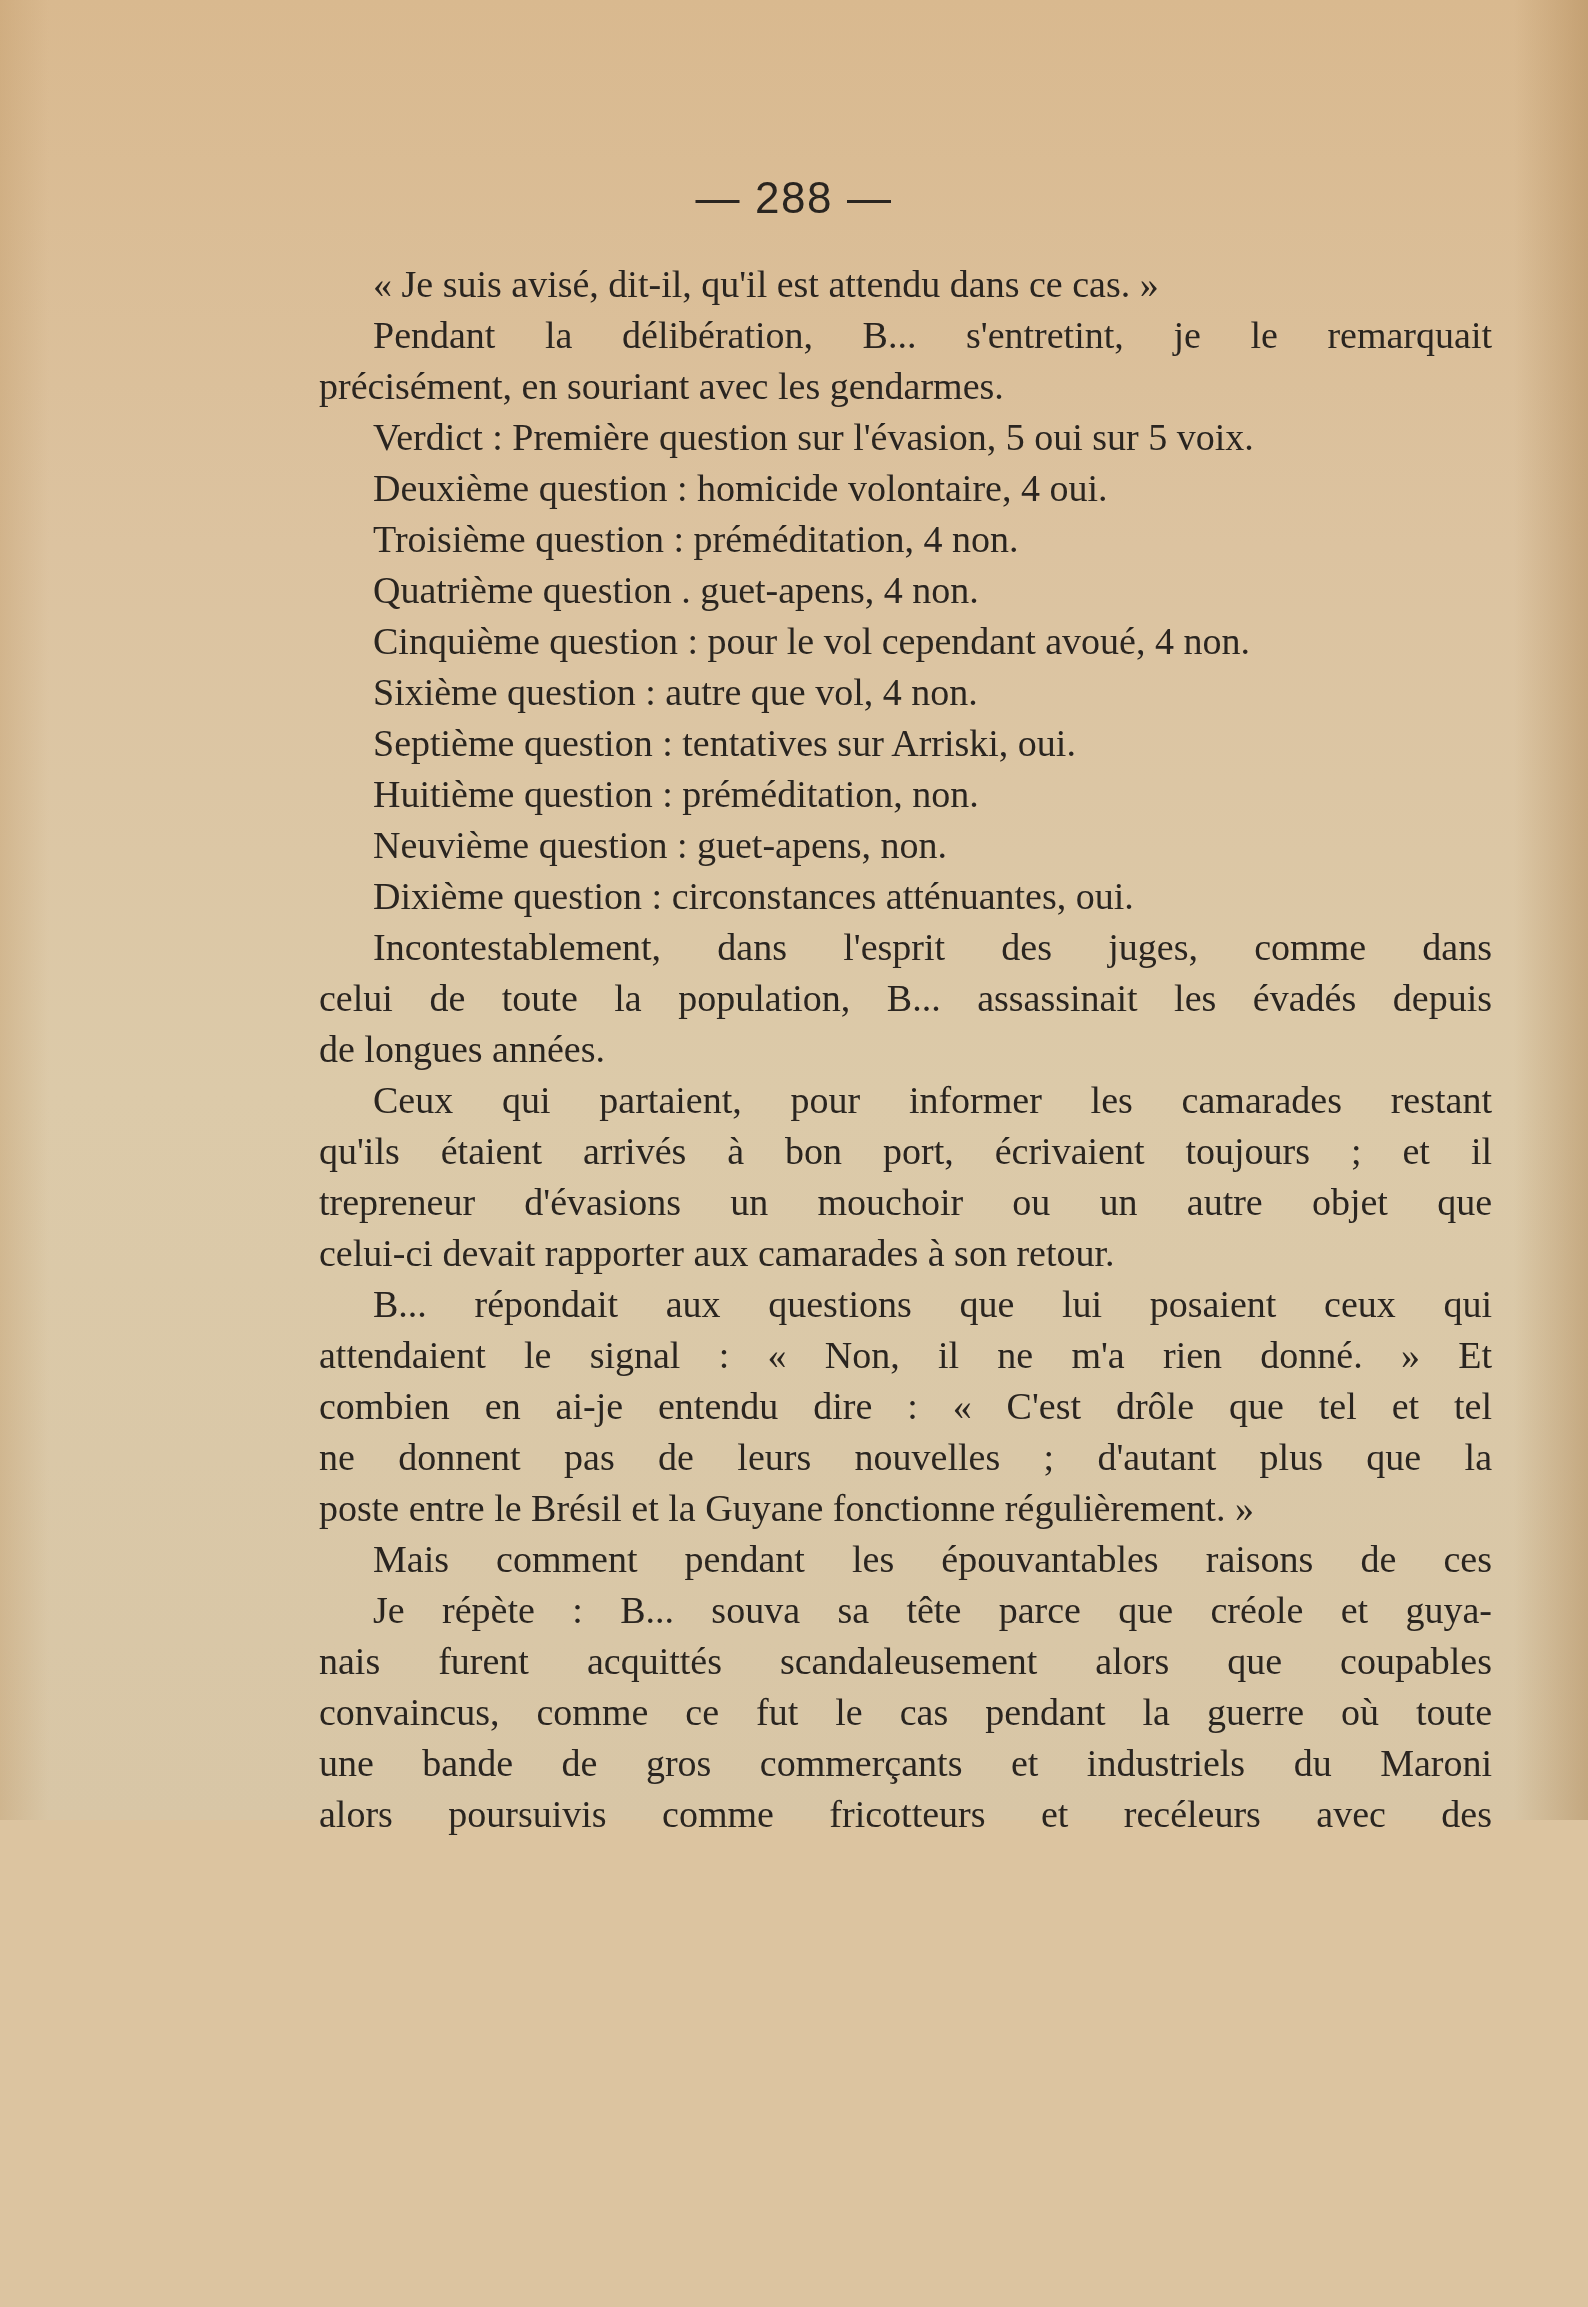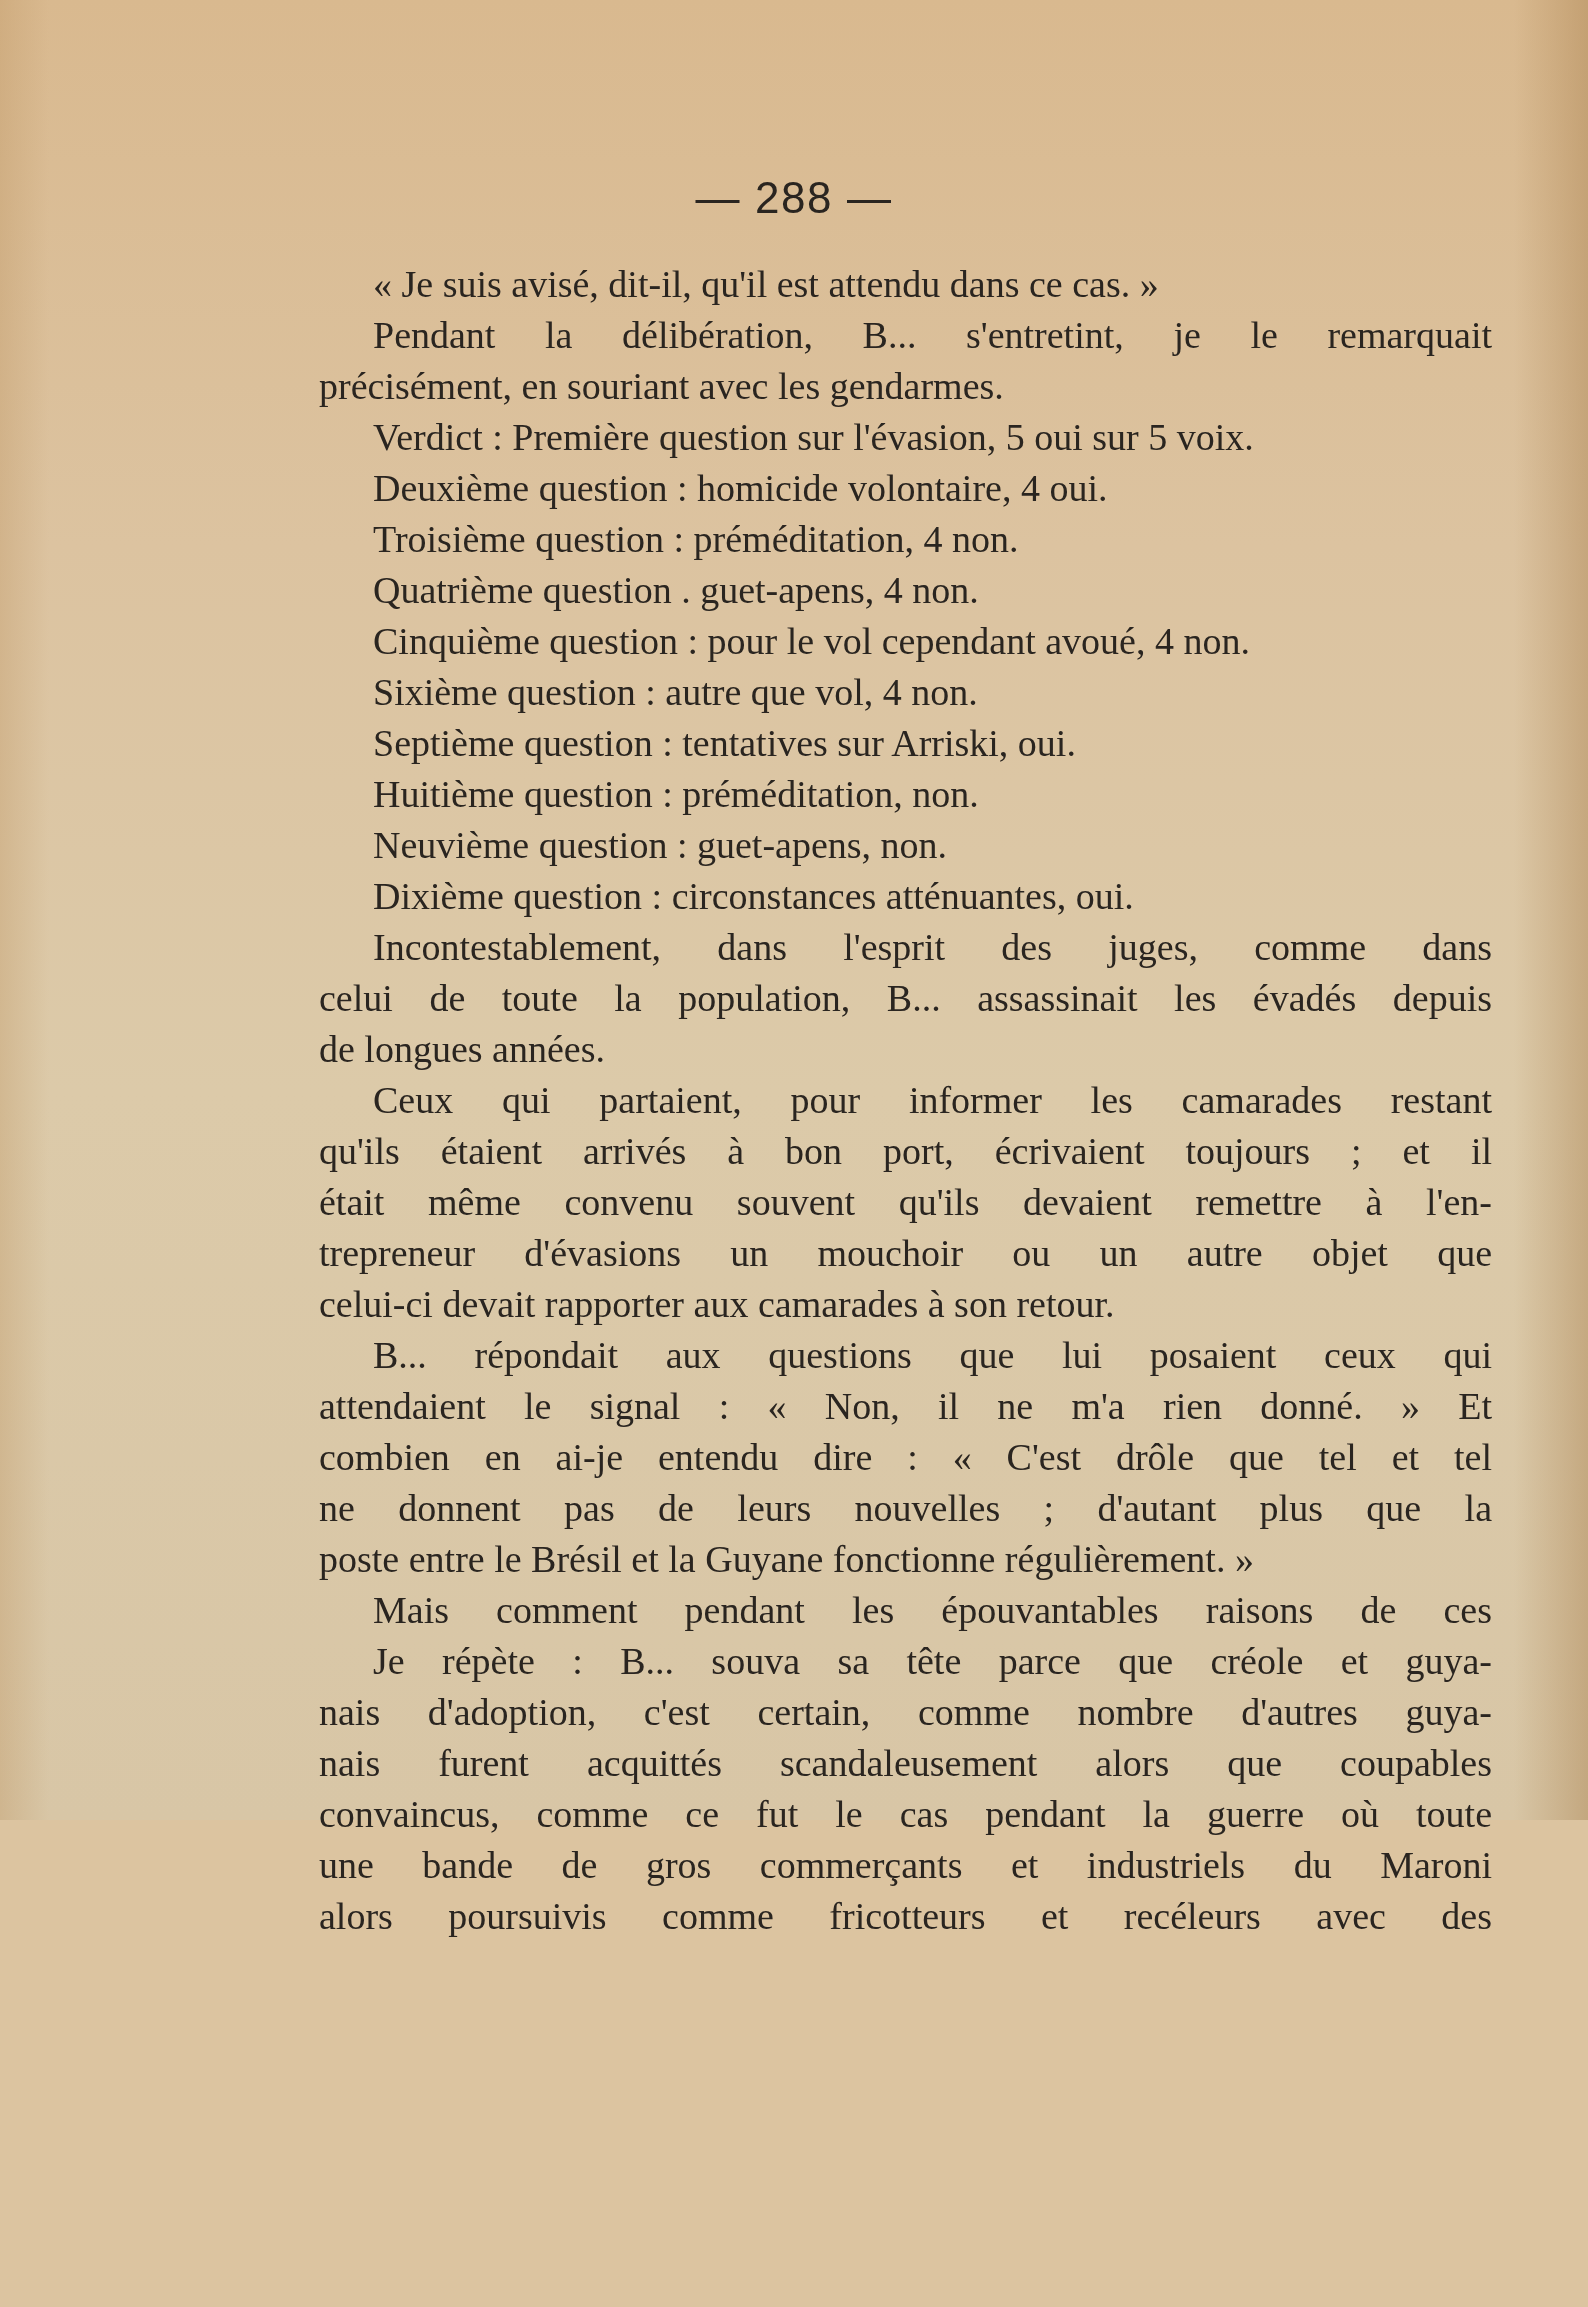--- a/index.html
+++ b/index.html
@@ -73,30 +73,28 @@
       <span class="line indent last">Sixième question : autre que vol, 4 non.</span>
       <span class="line indent last">Septième question : tentatives sur Arriski, oui.</span>
       <span class="line indent last">Huitième question : préméditation, non.</span>
       <span class="line indent last">Neuvième question : guet-apens, non.</span>
       <span class="line indent last">Dixième question : circonstances atténuantes, oui.</span>
       <span class="line indent">Incontestablement, dans l'esprit des juges, comme dans</span>
       <span class="line">celui de toute la population, B... assassinait les évadés depuis</span>
       <span class="line last">de longues années.</span>
       <span class="line indent">Ceux qui partaient, pour informer les camarades restant</span>
       <span class="line">qu'ils étaient arrivés à bon port, écrivaient toujours ; et il</span>
-      <span class="line">était même convenu souvent qu'ils devaient remettre à l'en-</span>
       <span class="line">trepreneur d'évasions un mouchoir ou un autre objet que</span>
       <span class="line last">celui-ci devait rapporter aux camarades à son retour.</span>
       <span class="line indent">B... répondait aux questions que lui posaient ceux qui</span>
       <span class="line">attendaient le signal : « Non, il ne m'a rien donné. » Et</span>
       <span class="line">combien en ai-je entendu dire : « C'est drôle que tel et tel</span>
       <span class="line">ne donnent pas de leurs nouvelles ; d'autant plus que la</span>
       <span class="line last">poste entre le Brésil et la Guyane fonctionne régulièrement. »</span>
       <span class="line indent">Mais comment pendant les épouvantables raisons de ces</span>
       <span class="line indent">Je répète : B... souva sa tête parce que créole et guya-</span>
-      <span class="line">nais d'adoption, c'est certain, comme nombre d'autres guya-</span>
       <span class="line">nais furent acquittés scandaleusement alors que coupables</span>
       <span class="line">convaincus, comme ce fut le cas pendant la guerre où toute</span>
       <span class="line">une bande de gros commerçants et industriels du Maroni</span>
       <span class="line">alors poursuivis comme fricotteurs et recéleurs avec des</span>
     </div>
 </div>
 
 
 </body></html>

